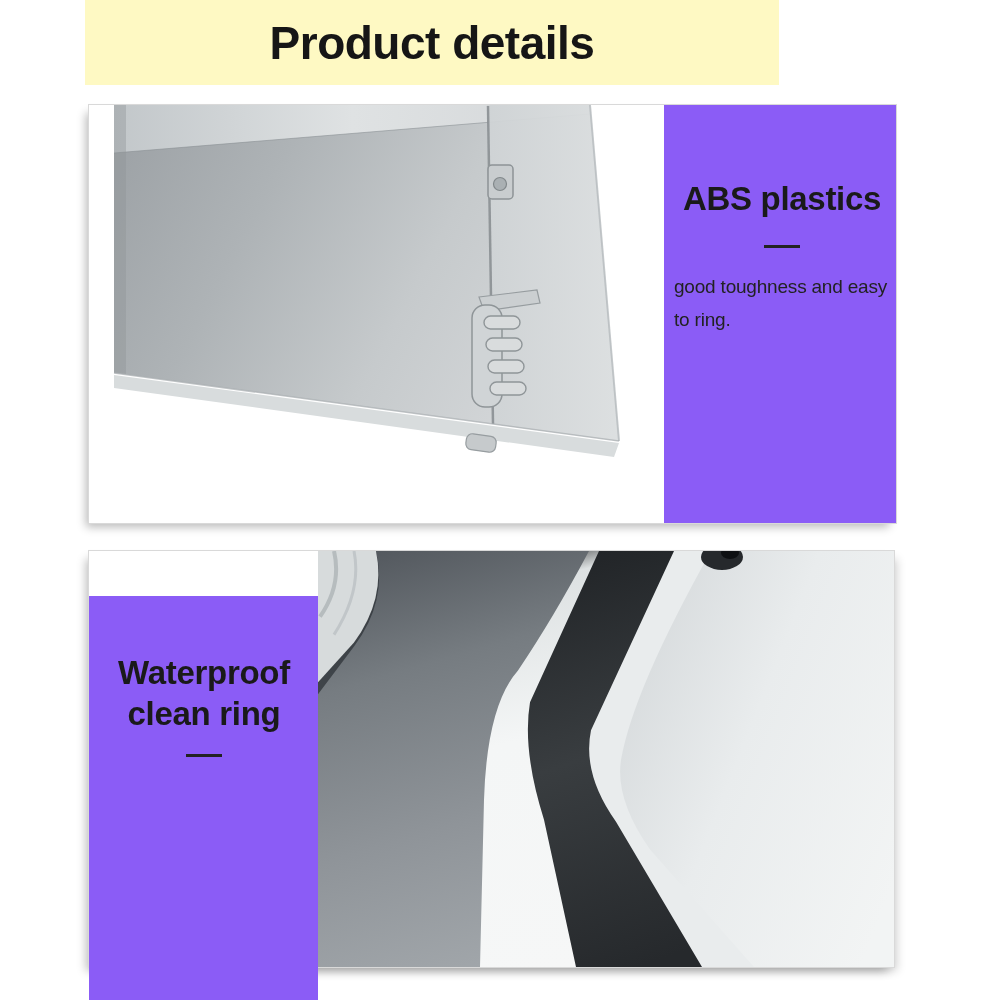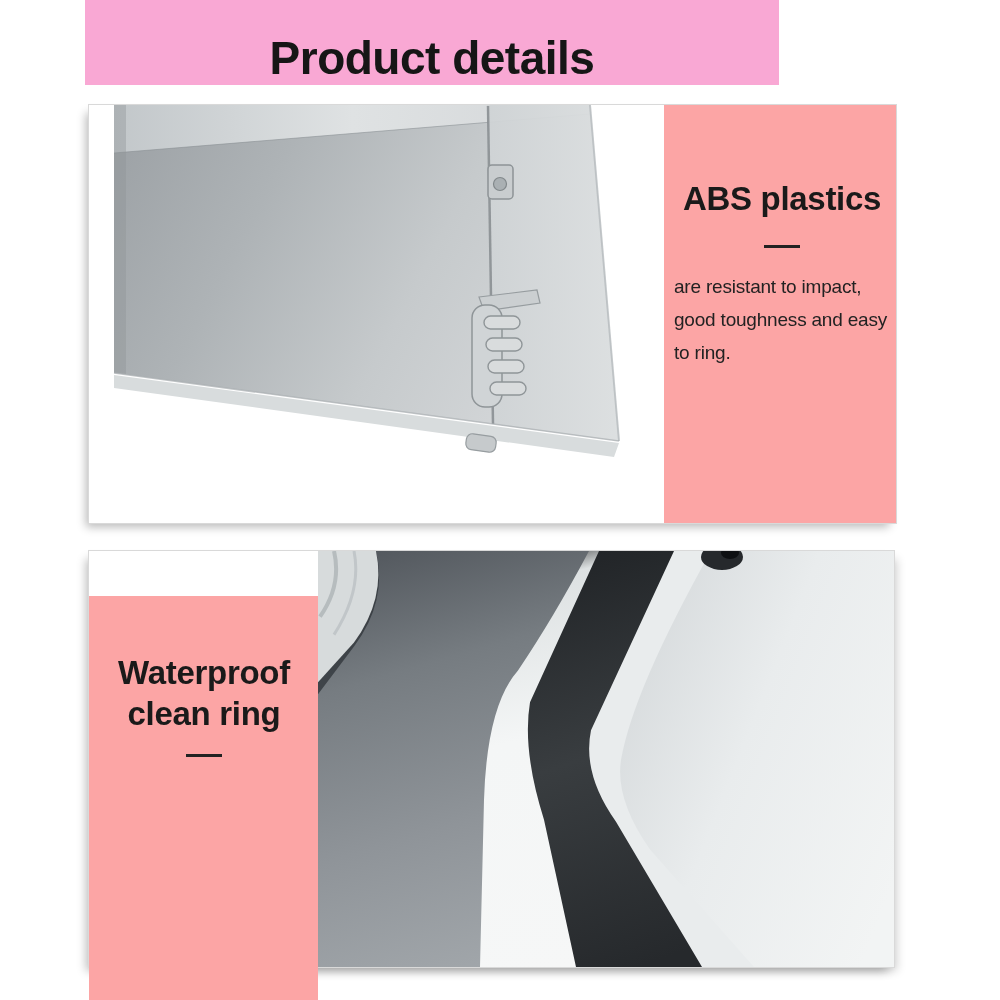--- a/index.html
+++ b/index.html
@@ -1,22 +1,22 @@
 <!DOCTYPE html>
 <html><head>
 <meta charset="utf-8">
 <style>
   html,body{margin:0;padding:0;}
   .page{
     position:relative;width:1000px;height:1000px;background:#ffffff;
     font-family:"Liberation Sans",sans-serif;overflow:hidden;
   }
   .header{
-    position:absolute;left:85px;top:0;width:694px;height:85px;background:#f9a8d4;
-    display:flex;align-items:flex-end;justify-content:center;
+    position:absolute;left:85px;top:0;width:694px;height:85px;background:#fef9c3;
+    display:flex;align-items:center;justify-content:center;
   }
   .page-title{
     font-size:46px;font-weight:700;color:#161616;letter-spacing:-0.5px;
   }
   .card{
     position:absolute;background:#ffffff;border:1px solid #d9d9d9;box-sizing:border-box;
     display:flex;
   }
   .card-abs{
     left:88px;top:104px;width:809px;height:420px;
@@ -24,21 +24,21 @@
   }
   .card-seal{
     left:88px;top:550px;width:807px;height:418px;
     box-shadow:-5px 6px 9px -3px rgba(0,0,0,0.26), 5px 6px 9px -3px rgba(0,0,0,0.18);
   }
   .photo{height:100%;flex:0 0 auto;position:relative;}
   .photo svg{display:block;width:100%;height:100%;}
   .photo-enclosure{width:575px;}
   .photo-seal{width:576px;}
   .panel{
-    background:#fca5a5;box-sizing:border-box;height:100%;flex:1 1 auto;
+    background:#8b5cf6;box-sizing:border-box;height:100%;flex:1 1 auto;
   }
   .panel-abs{width:232px;padding:74px 6px 0 10px;}
   .panel-seal{width:231px;padding:56px 2px 0 3px;margin-top:45px;}
   .panel-heading{
     font-size:33px;font-weight:600;color:#1a1a1a;text-align:center;
     line-height:40px;margin:0;letter-spacing:-0.3px;
   }
   .panel-seal .panel-heading{line-height:41px;}
   .divider-dash{
     width:36px;height:3px;background:#222222;margin:26px auto 22px auto;
@@ -104,21 +104,20 @@
             <rect x="401" y="277" width="36" height="13" rx="6.5"></rect>
           </g>
         </g>
         <rect x="377" y="330" width="30" height="16" rx="6" fill="#c6cacc" stroke="#979da0" stroke-width="1.2" transform="rotate(8 392 338)"></rect>
       </svg>
     </div>
     <div class="panel panel-abs">
       <div class="panel-heading">ABS plastics</div>
       <div class="divider-dash"></div>
       <div class="body-lines">
-        <div>are resistant to impact,</div>
         <div>good toughness and easy</div>
         <div>to ring.</div>
       </div>
     </div>
   </div>
 
   <div class="card card-seal">
     <div class="panel panel-seal">
       <div class="panel-heading">
         <div>Waterproof</div>

